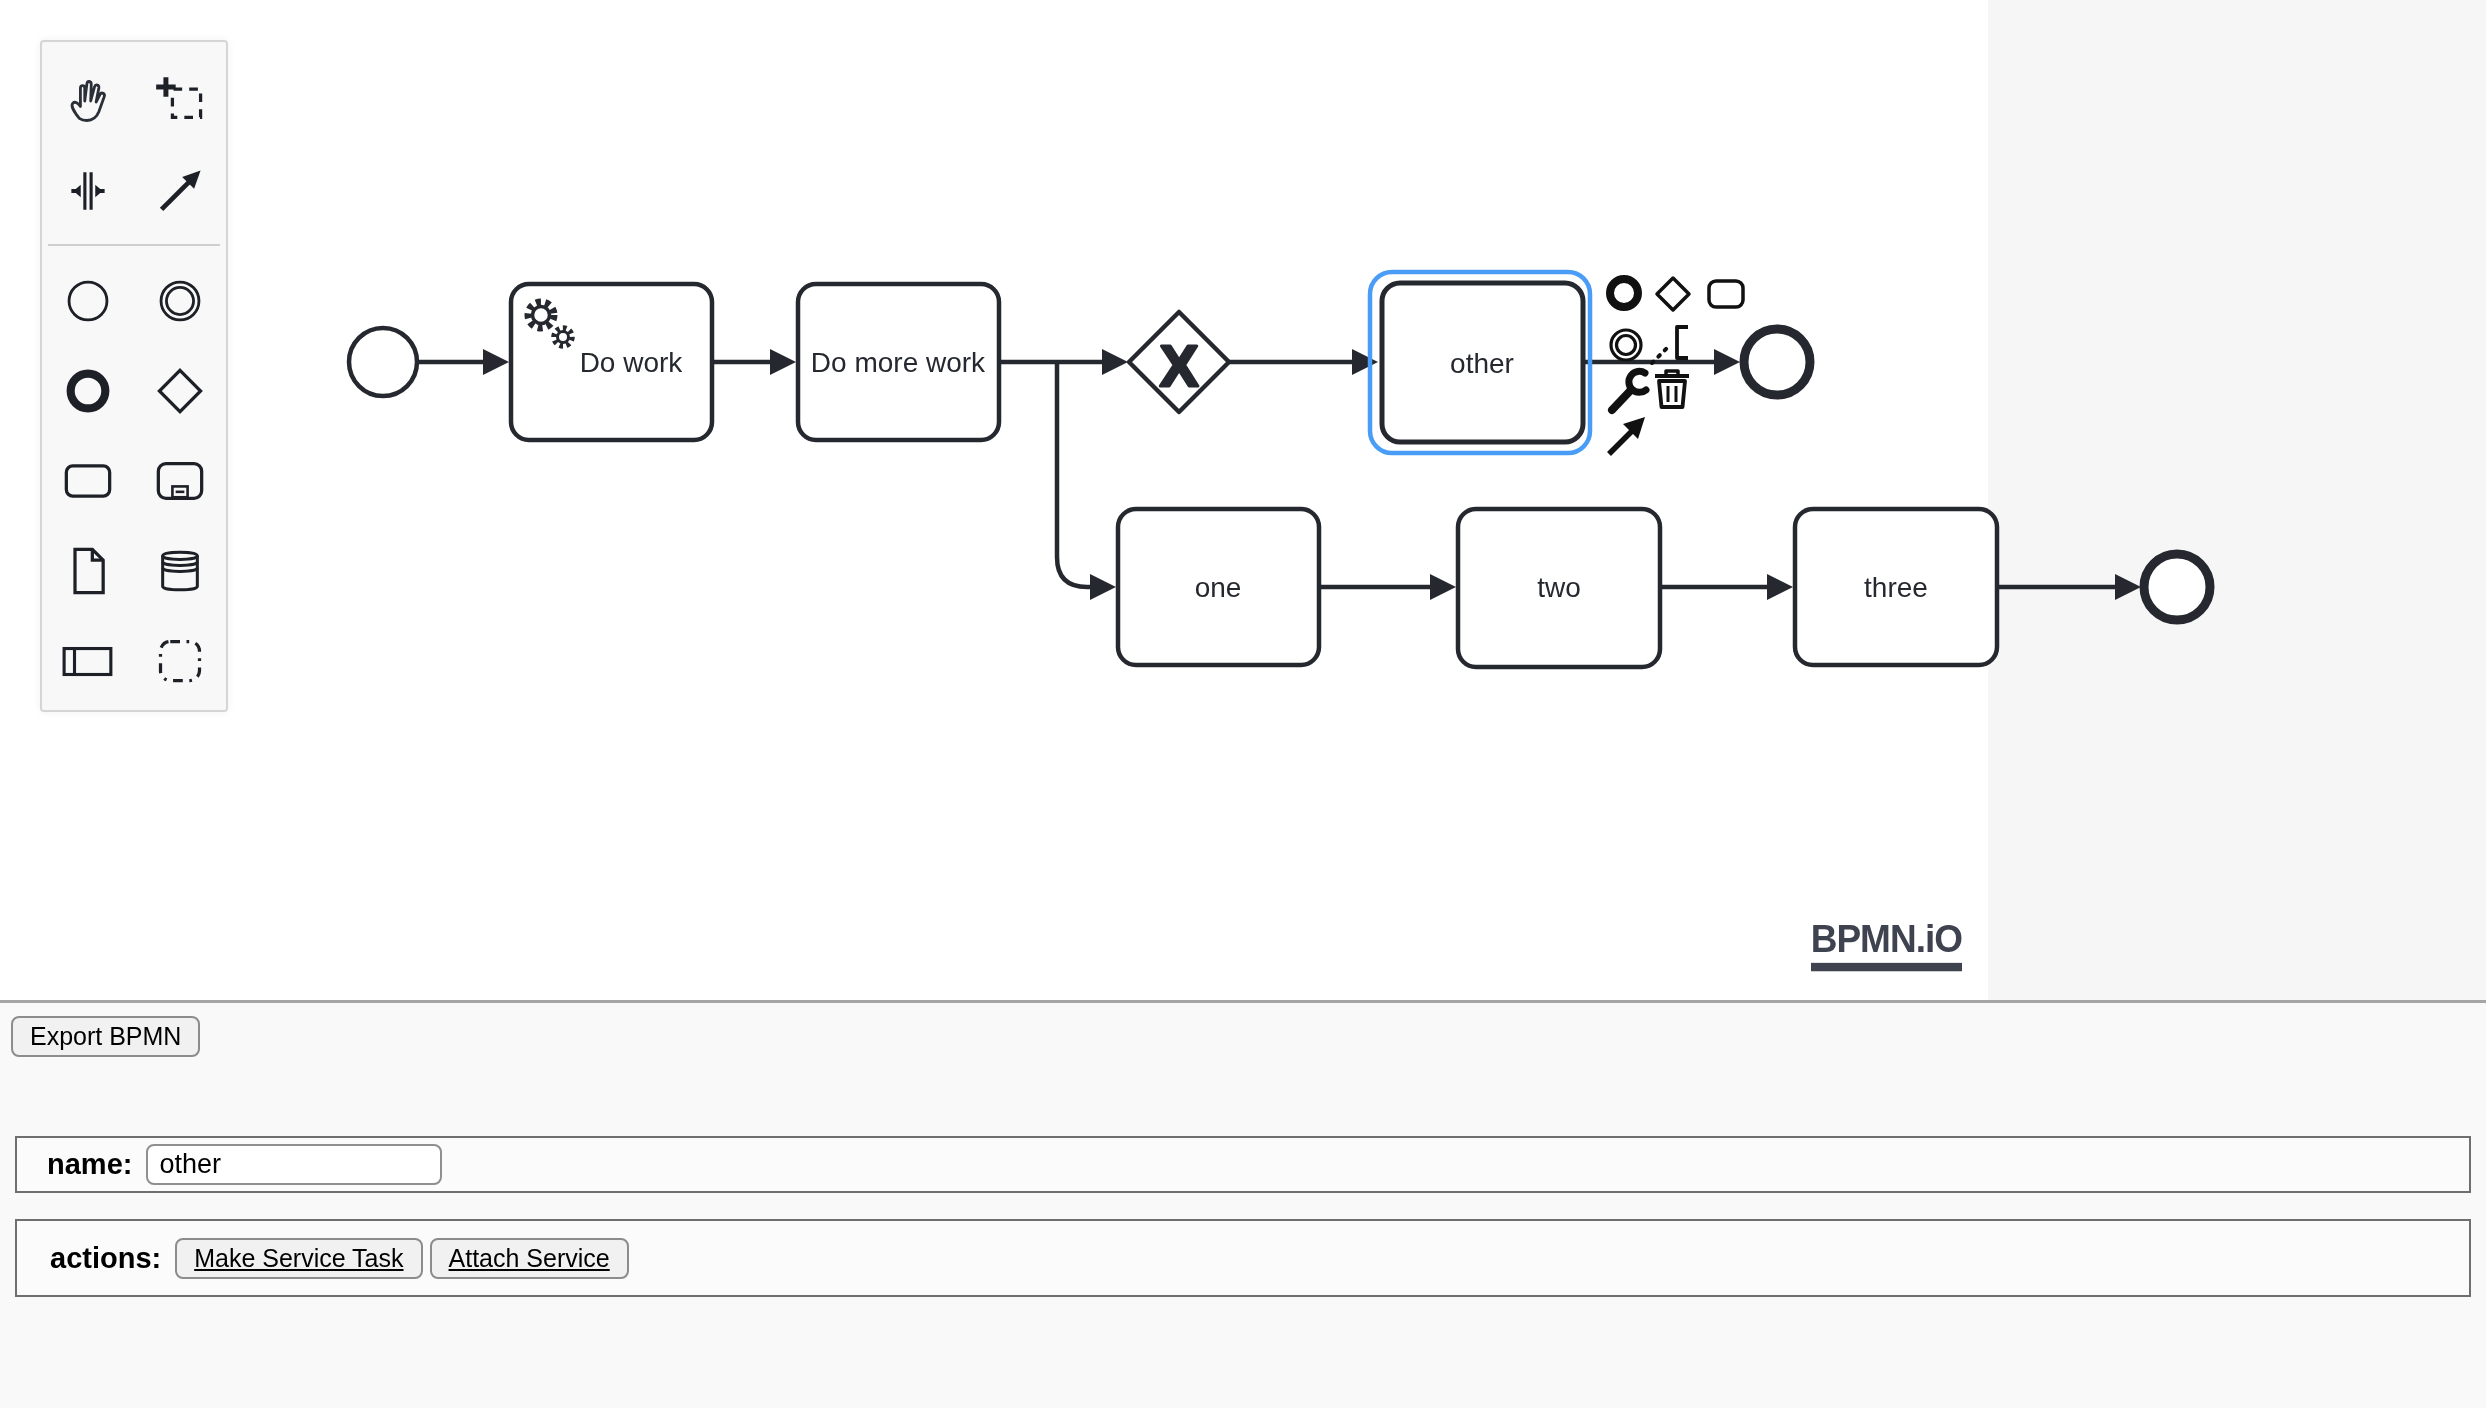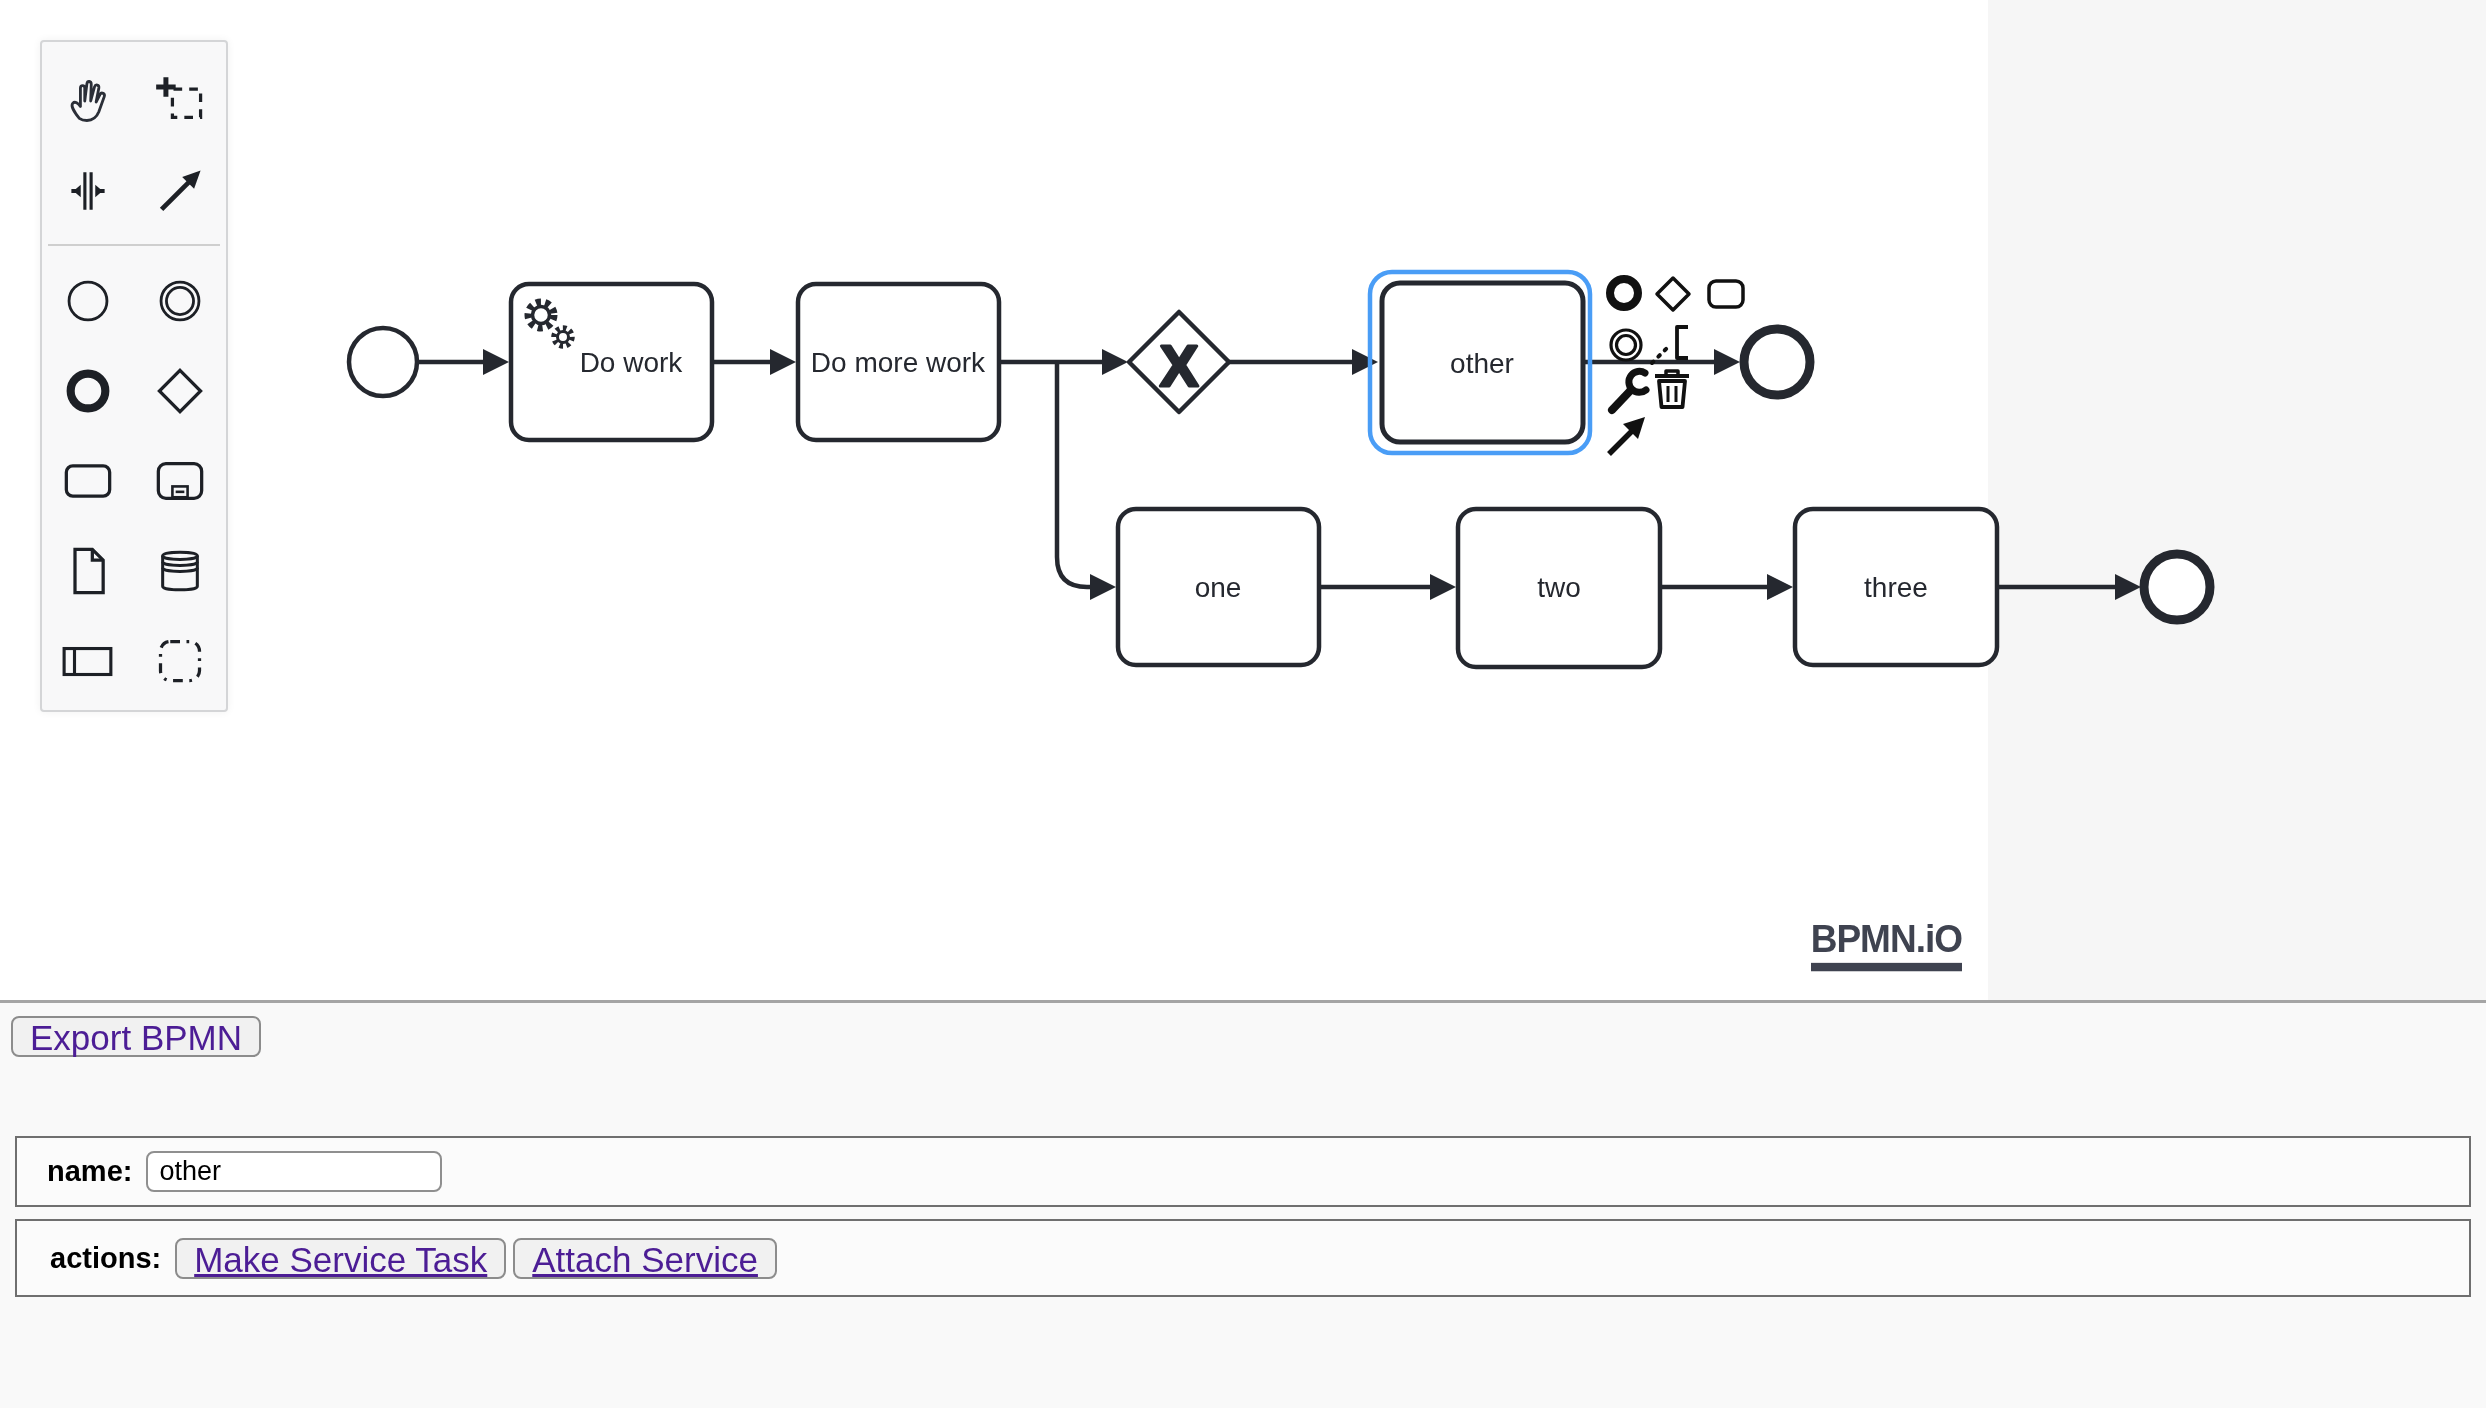--- a/index.html
+++ b/index.html
@@ -30,32 +30,32 @@
     transform:scaleY(1.05);
   }
 
   
   #panel {
     position:absolute; left:0; top:1000px; width:2486px; height:408px;
     background:#f9f9f9; border-top:3px solid #a5a5a5;
   }
   .btn {
     font-family:"Liberation Sans", sans-serif;
-    font-size:35px; color:#4c1d95; background:#f1f1f1;
+    font-size:25px; color:#000000; background:#f1f1f1;
     border:2px solid #8c8c8c; border-radius:8px; height:41px; padding:0 17px;
     cursor:pointer;
   }
   #export-btn { position:absolute; left:11px; top:13px; }
   .prop-row {
     position:absolute; left:15px; right:15px;
     border:2px solid #6f6f6f; background:#fbfbfb;
     display:flex; align-items:center; padding-left:30px;
   }
   #row-id      { top:60px;  height:69px; }
-  #row-name    { top:133px; height:71px; }
+  #row-name    { top:133px; height:57px; }
   #row-actions { top:216px; height:78px;padding-left:33px; }
   .prop-label { font-weight:bold; font-size:29px; color:#000; margin-right:14px; }
   .prop-value { font-size:29px; color:#000; }
   #name-input {
     font-family:"Liberation Sans", sans-serif;
     width:296px; height:41px; font-size:27px; padding:0 11px;
     border:2px solid #8f8f8f; border-radius:8px; background:#ffffff; color:#000;
   }
   #row-actions .btn { margin-right:7px;text-decoration:underline; }
 

